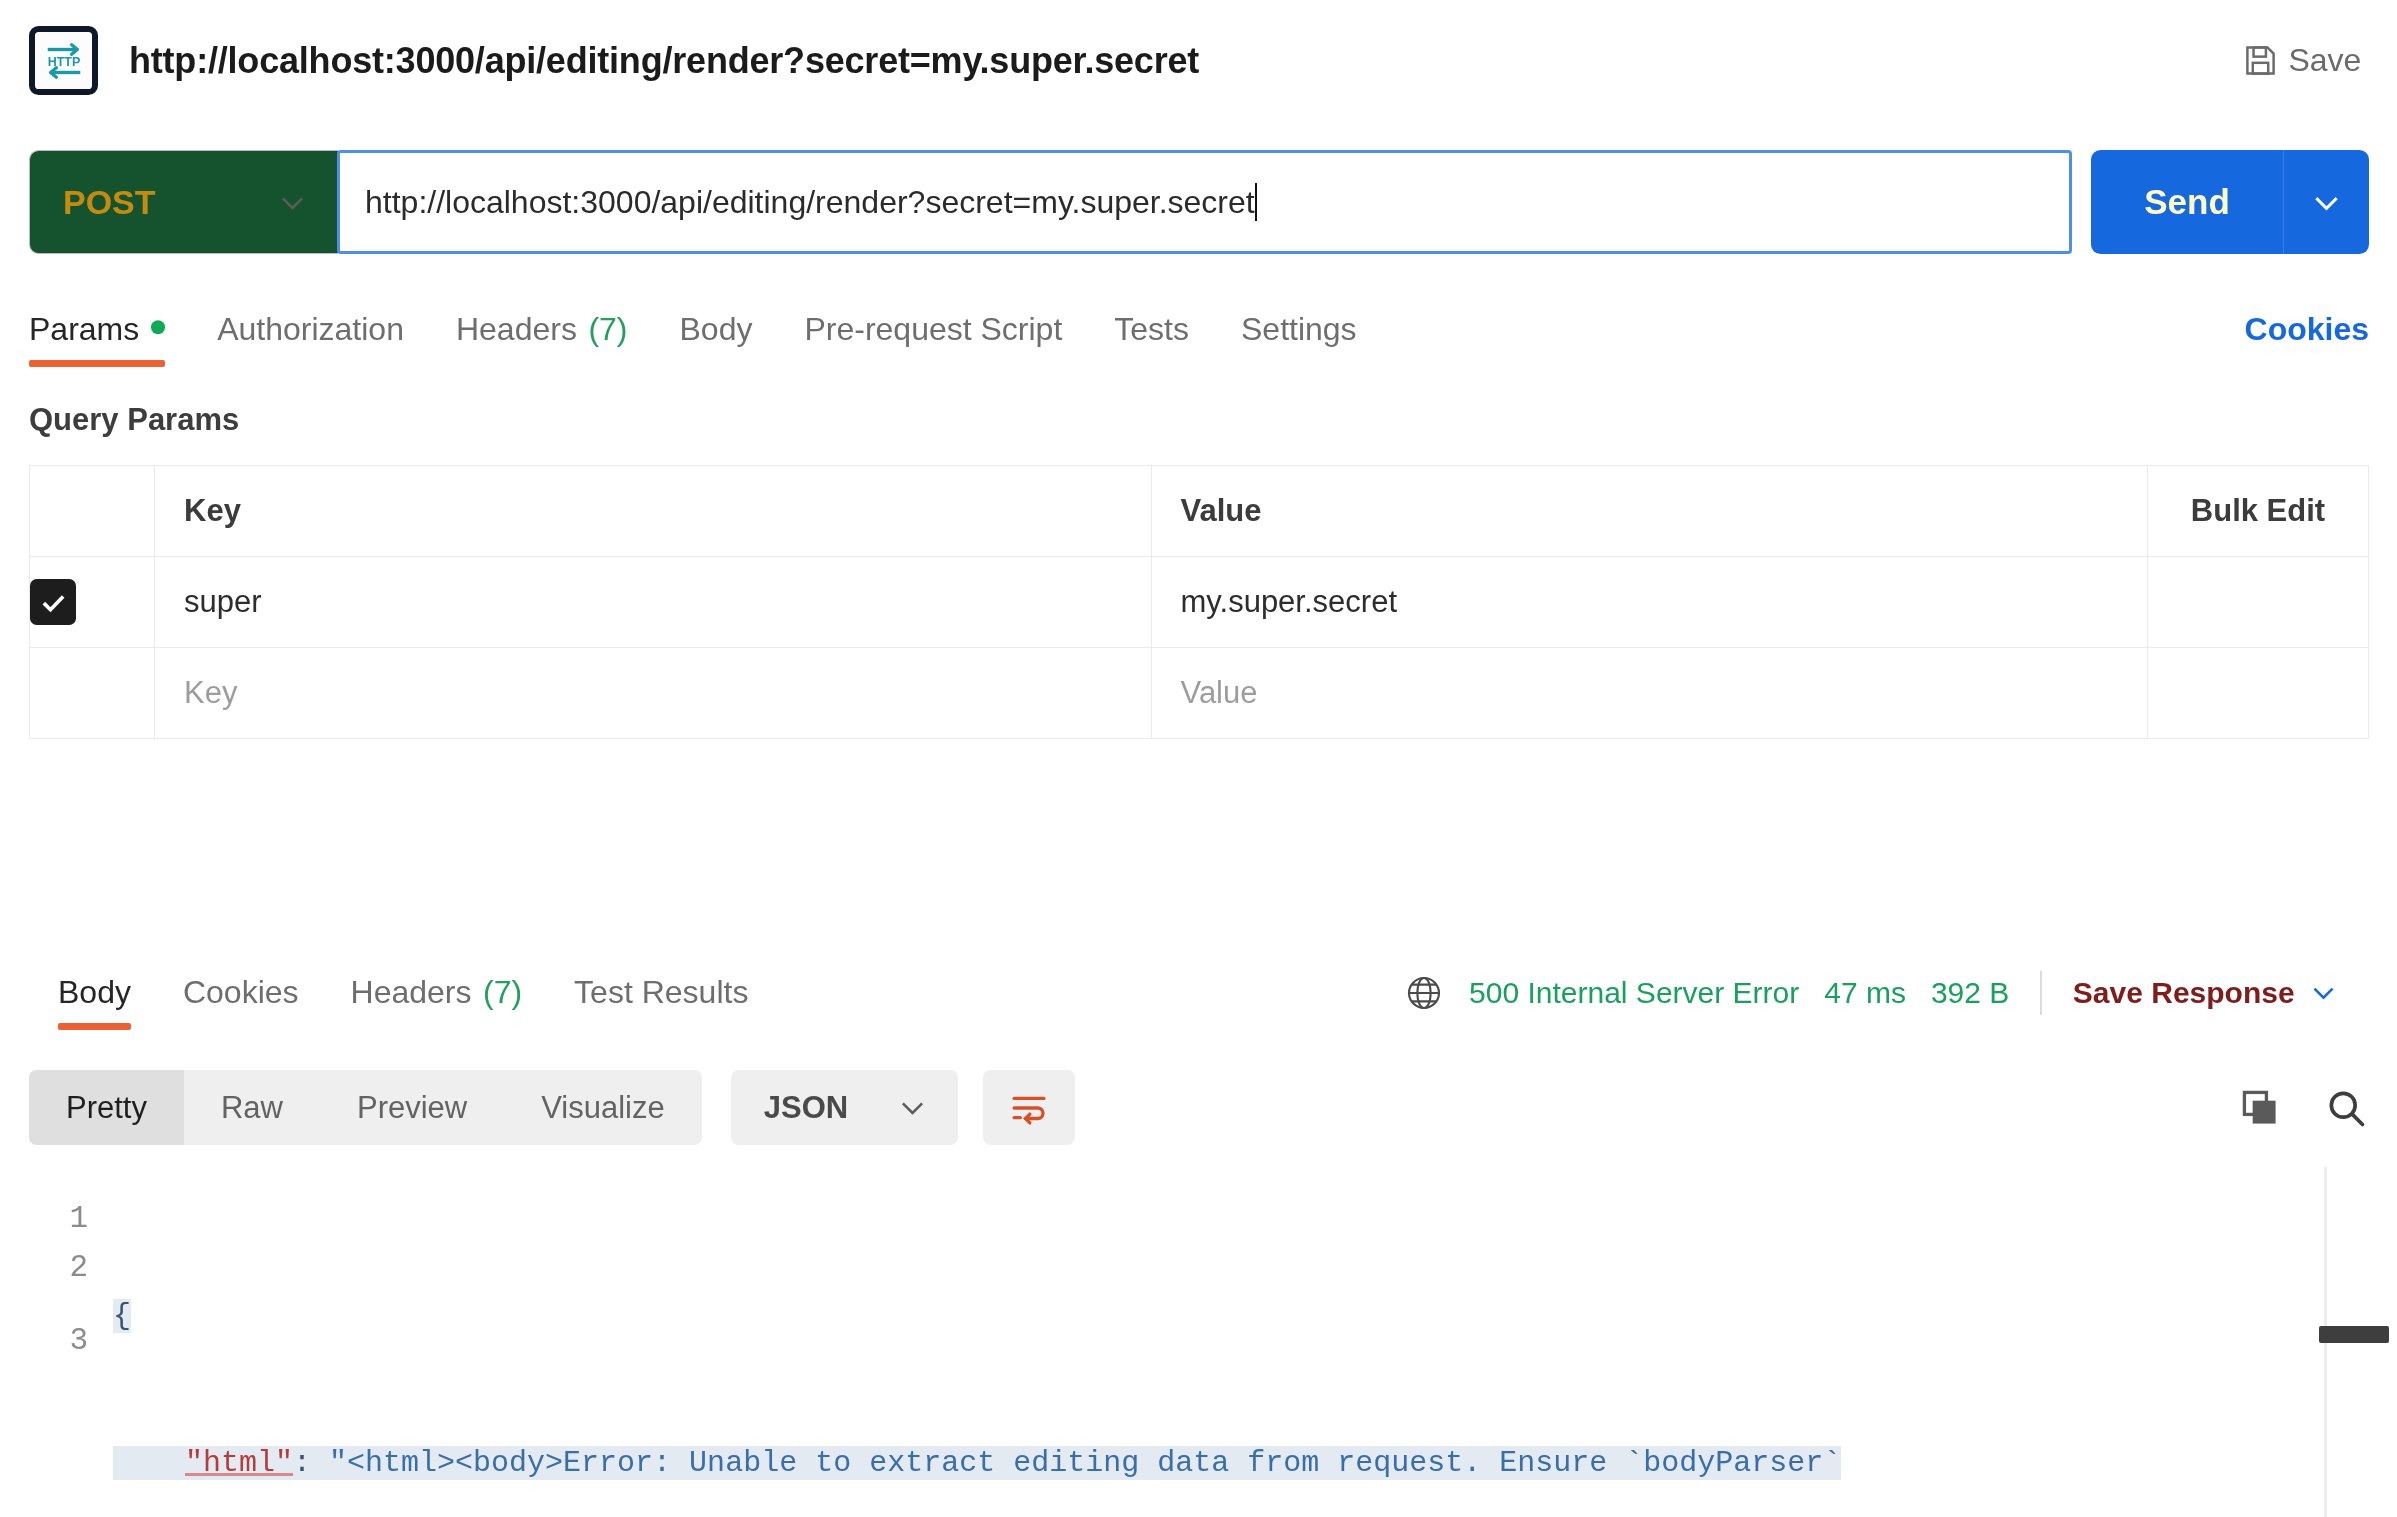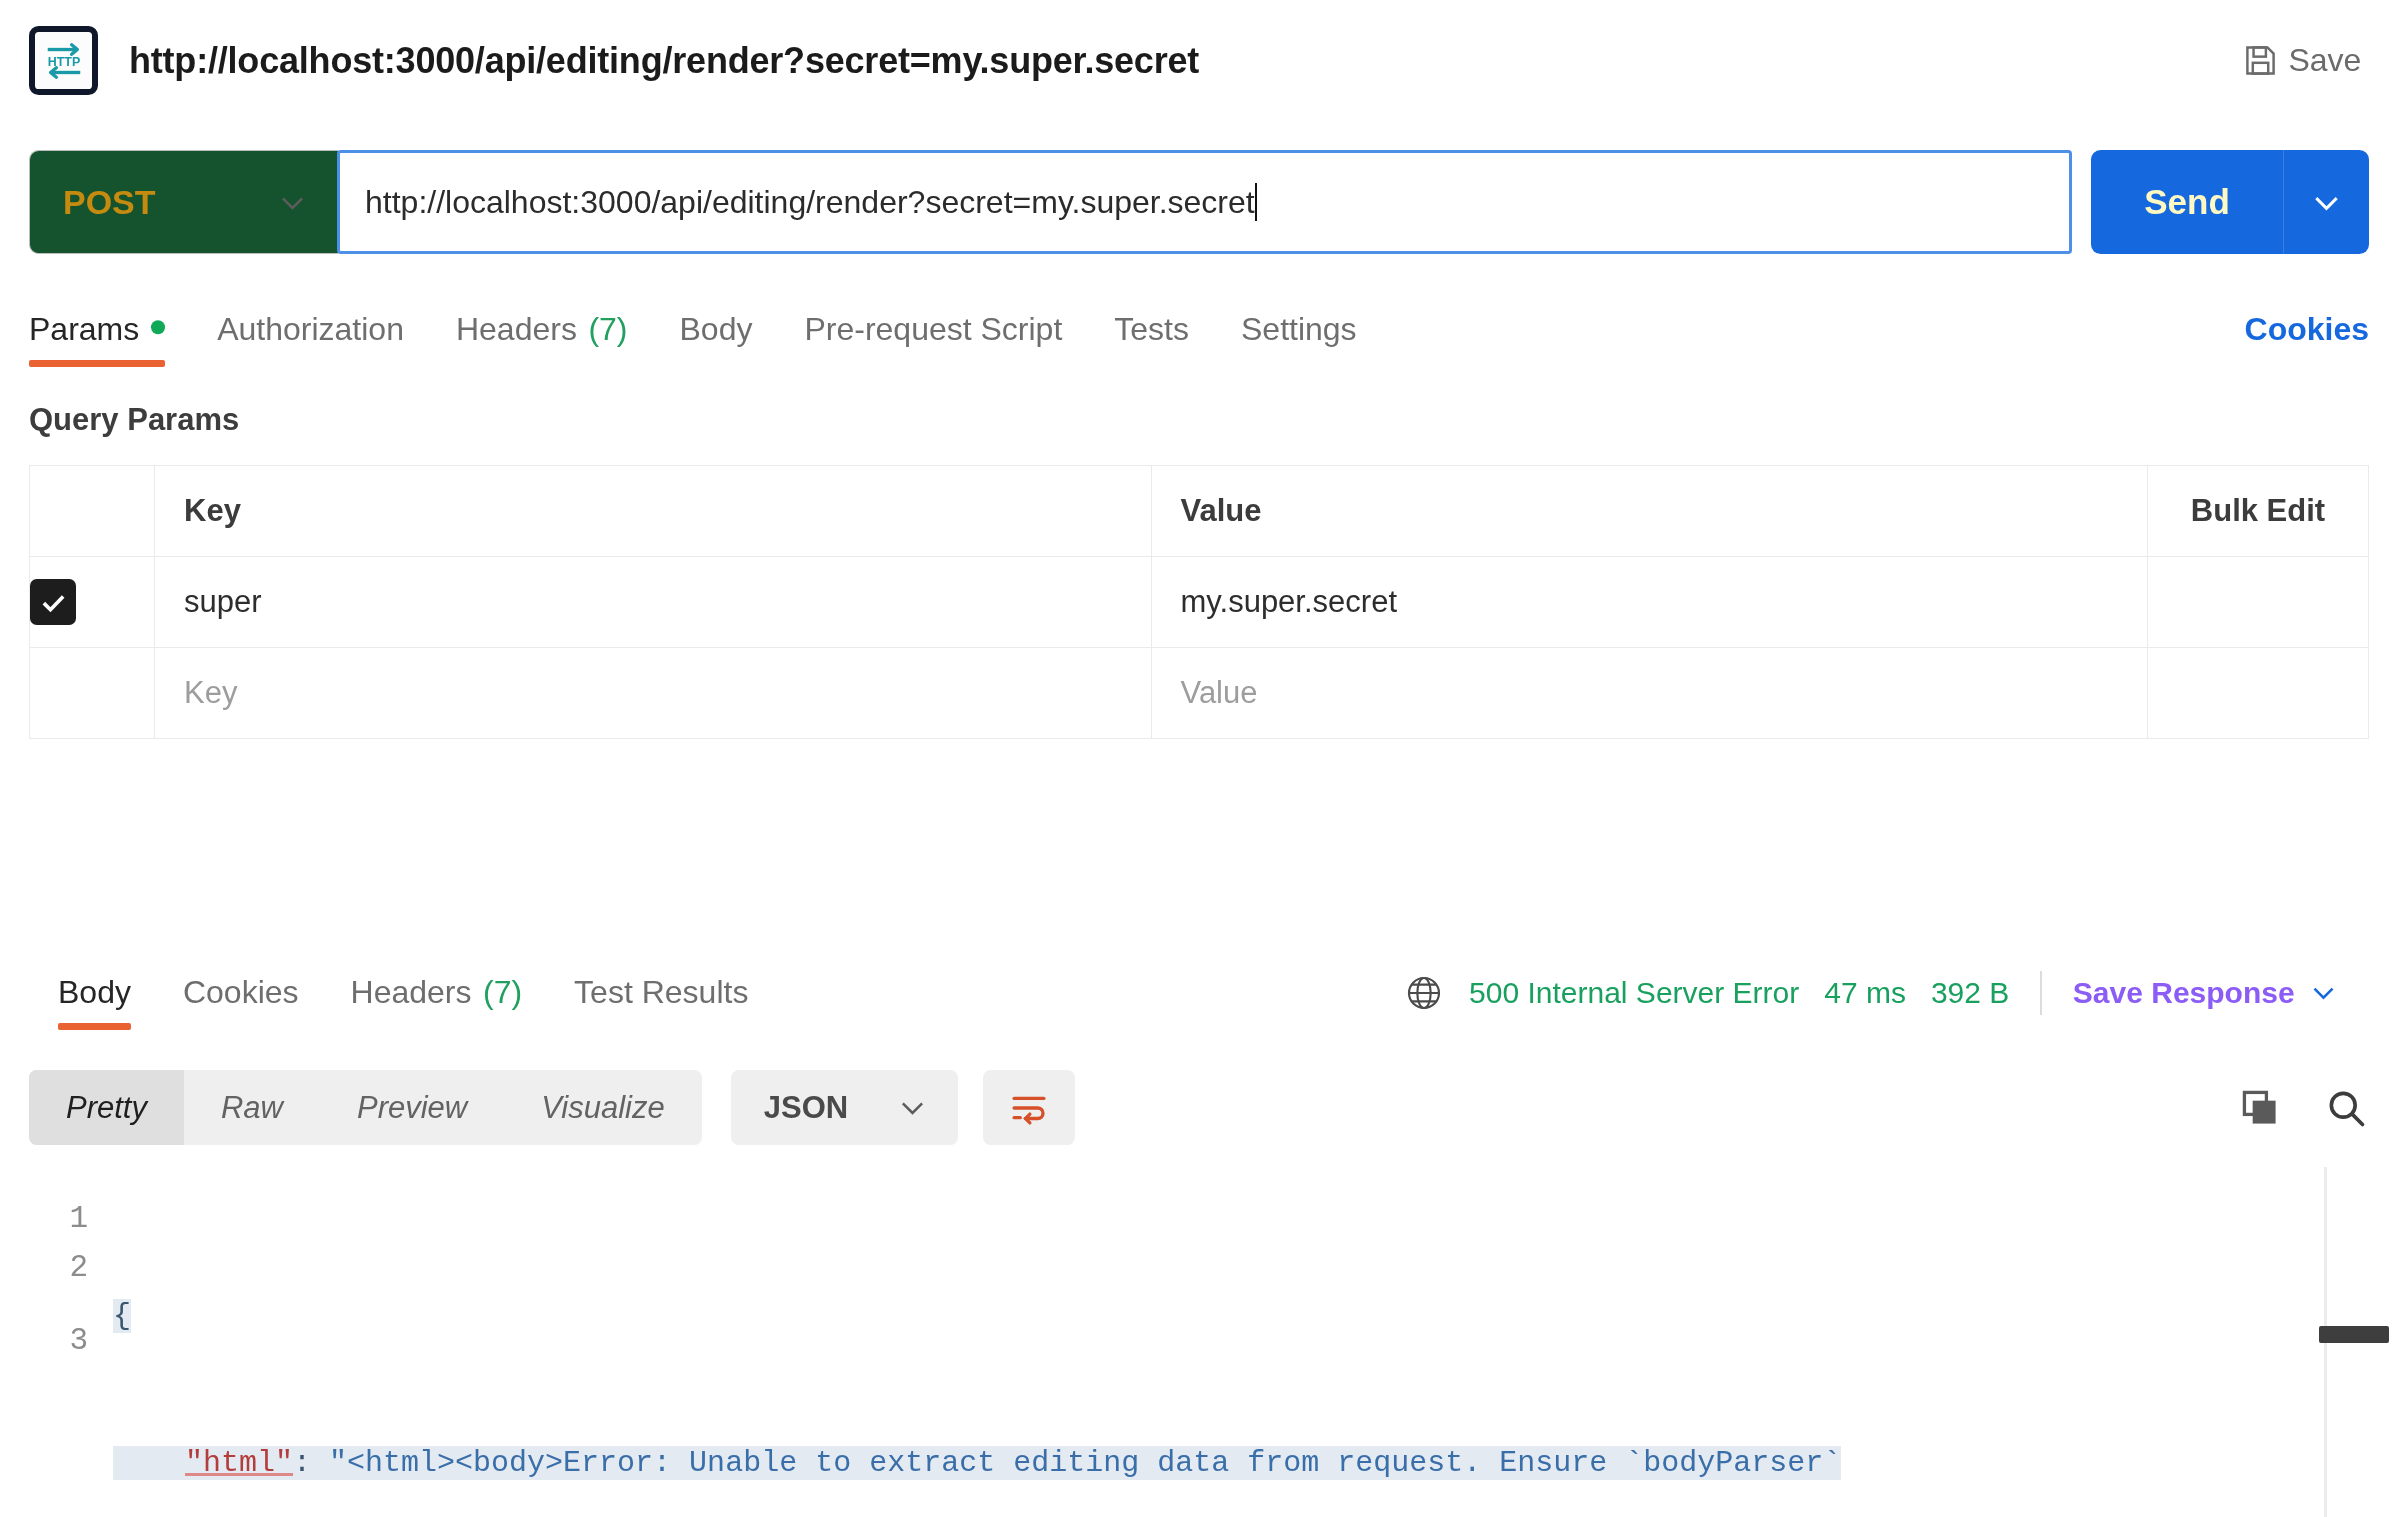--- a/index.html
+++ b/index.html
@@ -187,39 +187,38 @@
     display: flex; align-items: center; gap: 25px;
     font-size: 30px;
     padding-bottom: 15.4px;
   }
   .status-green { color: #19a05e; font-weight: normal; }
   .status-divider {
     width: 1.9px; height: 44px; background: #dcdcdc;
     margin: 0 5.8px;
   }
   .save-response {
-    font-size: 30px; font-weight: bold; color: #8b5cf6;
+    font-size: 30px; font-weight: bold; color: #7f1d1d;
     display: flex; align-items: center; gap: 13.4px;
     cursor: pointer;
   }
 
   
   .resp-toolbar {
     position: absolute; top: 1062px; left: 0; right: 0;
     display: flex; align-items: center;
     padding: 0 29px;
     height: 91px;
   }
   .seg-group {
     display: flex; align-items: stretch;
     background: #efefef;
     border-radius: 7.7px;
     height: 75px;
     overflow: hidden;
-    font-style: italic;
   }
   .seg {
     display: flex; align-items: center; justify-content: center;
     padding: 0 37px;
     font-size: 31px; color: #636363;
     cursor: pointer;
   }
   .seg.active { background: #dfdfdf; color: #1f1f1f; }
   .json-select {
     margin-left: 29px;

